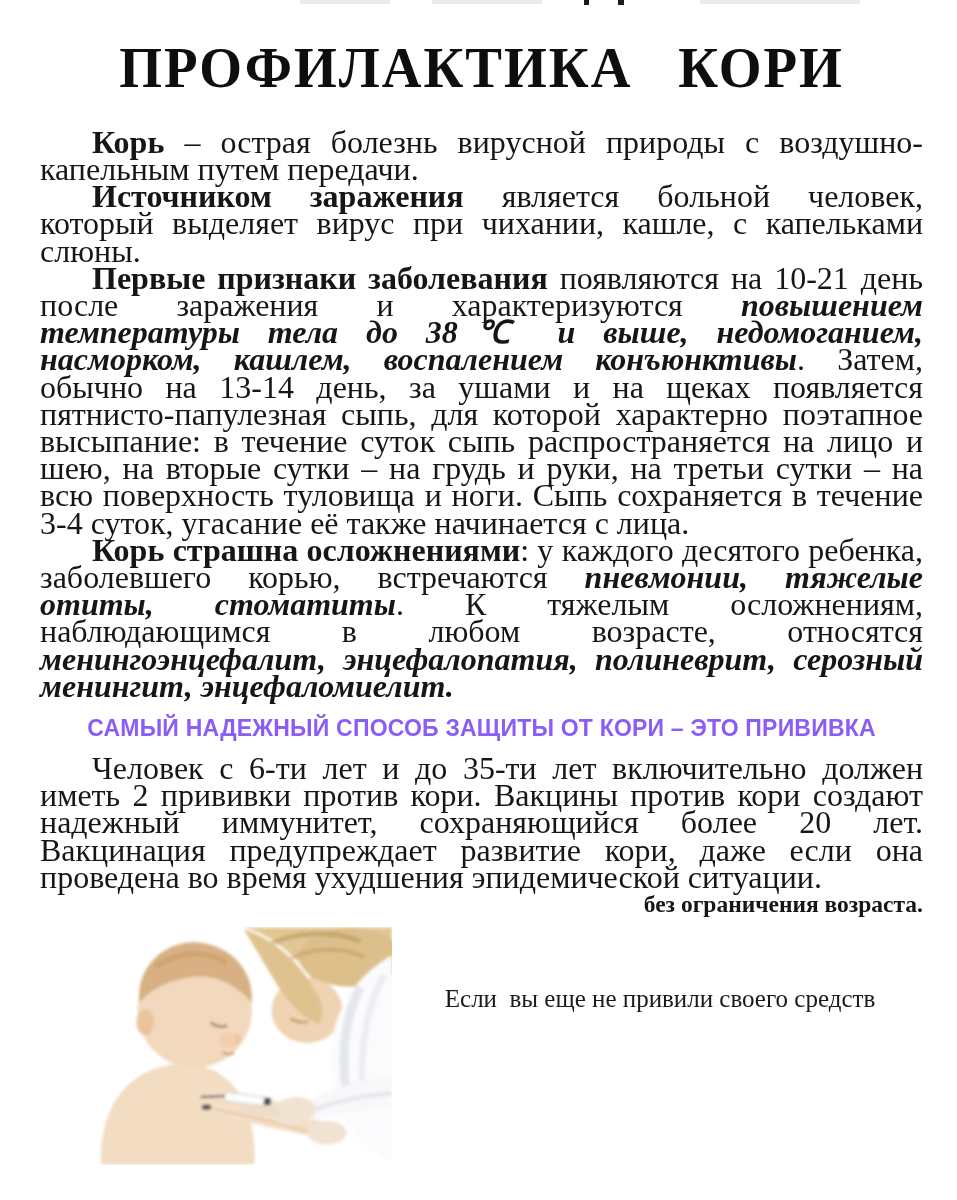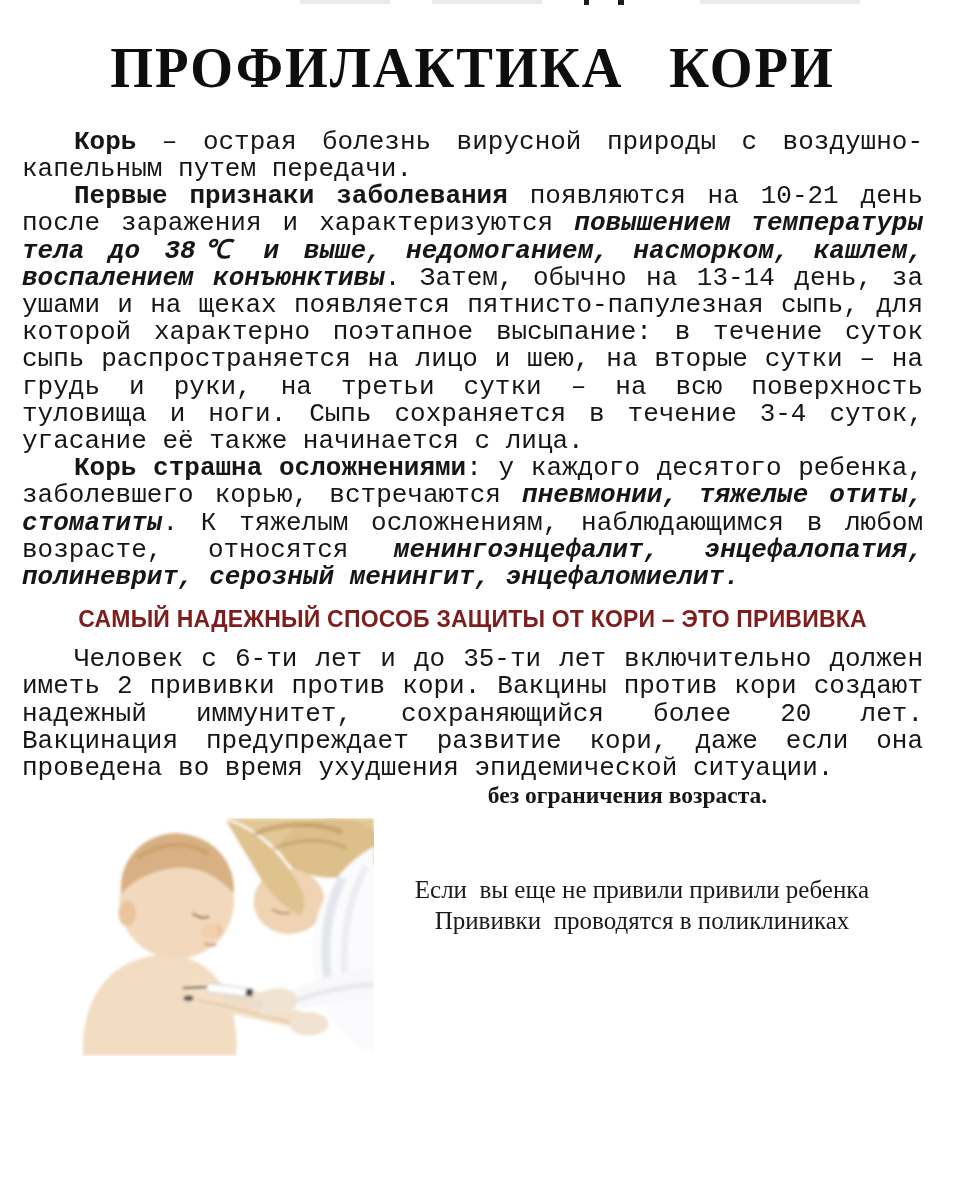--- a/index.html
+++ b/index.html
@@ -9,61 +9,60 @@
     position:relative;
     overflow:hidden;
     font-family:"Liberation Serif", serif;
     color:#161616;
   }
   .remnant{position:absolute;top:0;}
   .remnant.smudge{height:4px;background:#dedede;opacity:.65;}
   .remnant.dot{height:5px;background:#1c1c1c;}
 
   .doc{
-    padding:0 34px 0 22px;
+    padding:0 34px 0 40px;
   }
   .title{
     margin-top:34px;
     text-align:center;
     font-family:"Liberation Serif", serif;
     font-weight:700;
     font-size:55px;
     line-height:1.25;
     letter-spacing:2px;
     word-spacing:30px;
     color:#0e0e0e;
     transform:scaleY(1.05);
   }
   .body-block{margin-top:26px;}
   .body-block p{
     margin:0;
-    font-size:26px;
+    font-size:32px;
     line-height:27.2px;
     text-align:justify;
     text-indent:52px;
-    font-family:Liberation Mono, monospace;
   }
   .run-n{font-weight:400;}
   .run-b{font-weight:700;}
   .run-bi{font-weight:700;font-style:italic;margin-top:44px;}
 
   .subheading{
     margin:15px 0 13px 0;
     text-align:center;
     font-family:"Liberation Sans", sans-serif;
     font-weight:700;
     font-size:23px;
     letter-spacing:0.2px;
-    color:#7f1d1d;
+    color:#8b5cf6;
   }
   .emphasis-line{
     font-weight:700;
     font-size:23.5px;
     line-height:27.2px;
-    text-align:center;
+    text-align:right;
     padding-left:310px;
   }
   .footer{
     position:relative;
     height:250px;
     margin-top:5px;
   }
   .photo{
     position:absolute;
     left:56px;top:4px;
@@ -88,20 +87,21 @@
 <div class="remnant dot" style="left:584px;width:5px;"></div>
 <div class="remnant dot" style="left:618px;width:6px;"></div>
 <div class="remnant smudge" style="left:700px;width:160px;"></div>
 
 <div class="doc">
 
   <div class="title">ПРОФИЛАКТИКА КОРИ</div>
 
   <div class="body-block">
     <p><span class="run-b">Корь</span><span class="run-n"> – острая болезнь вирусной природы с воздушно-капельным путем передачи.</span></p>
+    <p><span class="run-b">Источником заражения</span><span class="run-n"> является больной человек, который выделяет вирус при чихании, кашле, с капельками слюны.</span></p>
     <p><span class="run-b">Первые признаки заболевания</span><span class="run-n"> появляются на 10-21 день после заражения  и характеризуются </span><span class="run-bi">повышением  температуры тела до 38℃ и выше, недомоганием, насморком, кашлем, воспалением конъюнктивы</span><span class="run-n">. Затем, обычно на 13-14 день, за ушами и на щеках появляется пятнисто-папулезная сыпь, для которой характерно поэтапное высыпание: в течение суток сыпь распространяется на лицо и шею, на вторые сутки – на грудь и руки, на третьи сутки – на всю поверхность туловища и ноги. Сыпь сохраняется в течение 3-4 суток, угасание её также начинается с лица.</span></p>
     <p><span class="run-b">Корь страшна осложнениями</span><span class="run-n">:  у каждого десятого ребенка, заболевшего корью, встречаются </span><span class="run-bi">пневмонии, тяжелые отиты, стоматиты</span><span class="run-n">. К тяжелым осложнениям, наблюдающимся в любом возрасте, относятся </span><span class="run-bi">менингоэнцефалит, энцефалопатия, полиневрит, серозный менингит, энцефаломиелит.</span></p>
   </div>
 
   <div class="subheading">САМЫЙ НАДЕЖНЫЙ СПОСОБ ЗАЩИТЫ ОТ КОРИ – ЭТО ПРИВИВКА</div>
 
   <div class="body-block" style="margin-top:8px;">
     <p><span class="run-n">Человек с 6-ти лет и до 35-ти лет включительно должен иметь 2 прививки против кори. Вакцины против кори создают надежный иммунитет, сохраняющийся более 20 лет. Вакцинация предупреждает развитие кори, даже если она проведена во время  ухудшения эпидемической  ситуации.</span></p>
     <div class="emphasis-line">без ограничения возраста.</div>
   </div>
@@ -155,18 +155,17 @@
         <g transform="rotate(7 150 176)">
           <rect x="130" y="169" width="42" height="9" rx="3" fill="#fdfdfd" stroke="#c9c9c9" stroke-width="1"></rect>
           <rect x="170" y="170" width="7" height="7" fill="#4a4a4a"></rect>
           <line x1="130" y1="173" x2="106" y2="177" stroke="#555555" stroke-width="2"></line>
         </g>
         <ellipse cx="112" cy="182" rx="5" ry="3" fill="#3a3a3a" opacity="0.8"></ellipse>
       </g>
     </svg>
 
     <div class="footer-text">
-      <div>Если  вы еще не привили привили ребенка</div>
-      <div>Прививки  проводятся в поликлиниках</div>
+      <div>Если  вы еще не привили своего средств</div>
     </div>
   </div>
 
 </div>
 
 </body></html>

